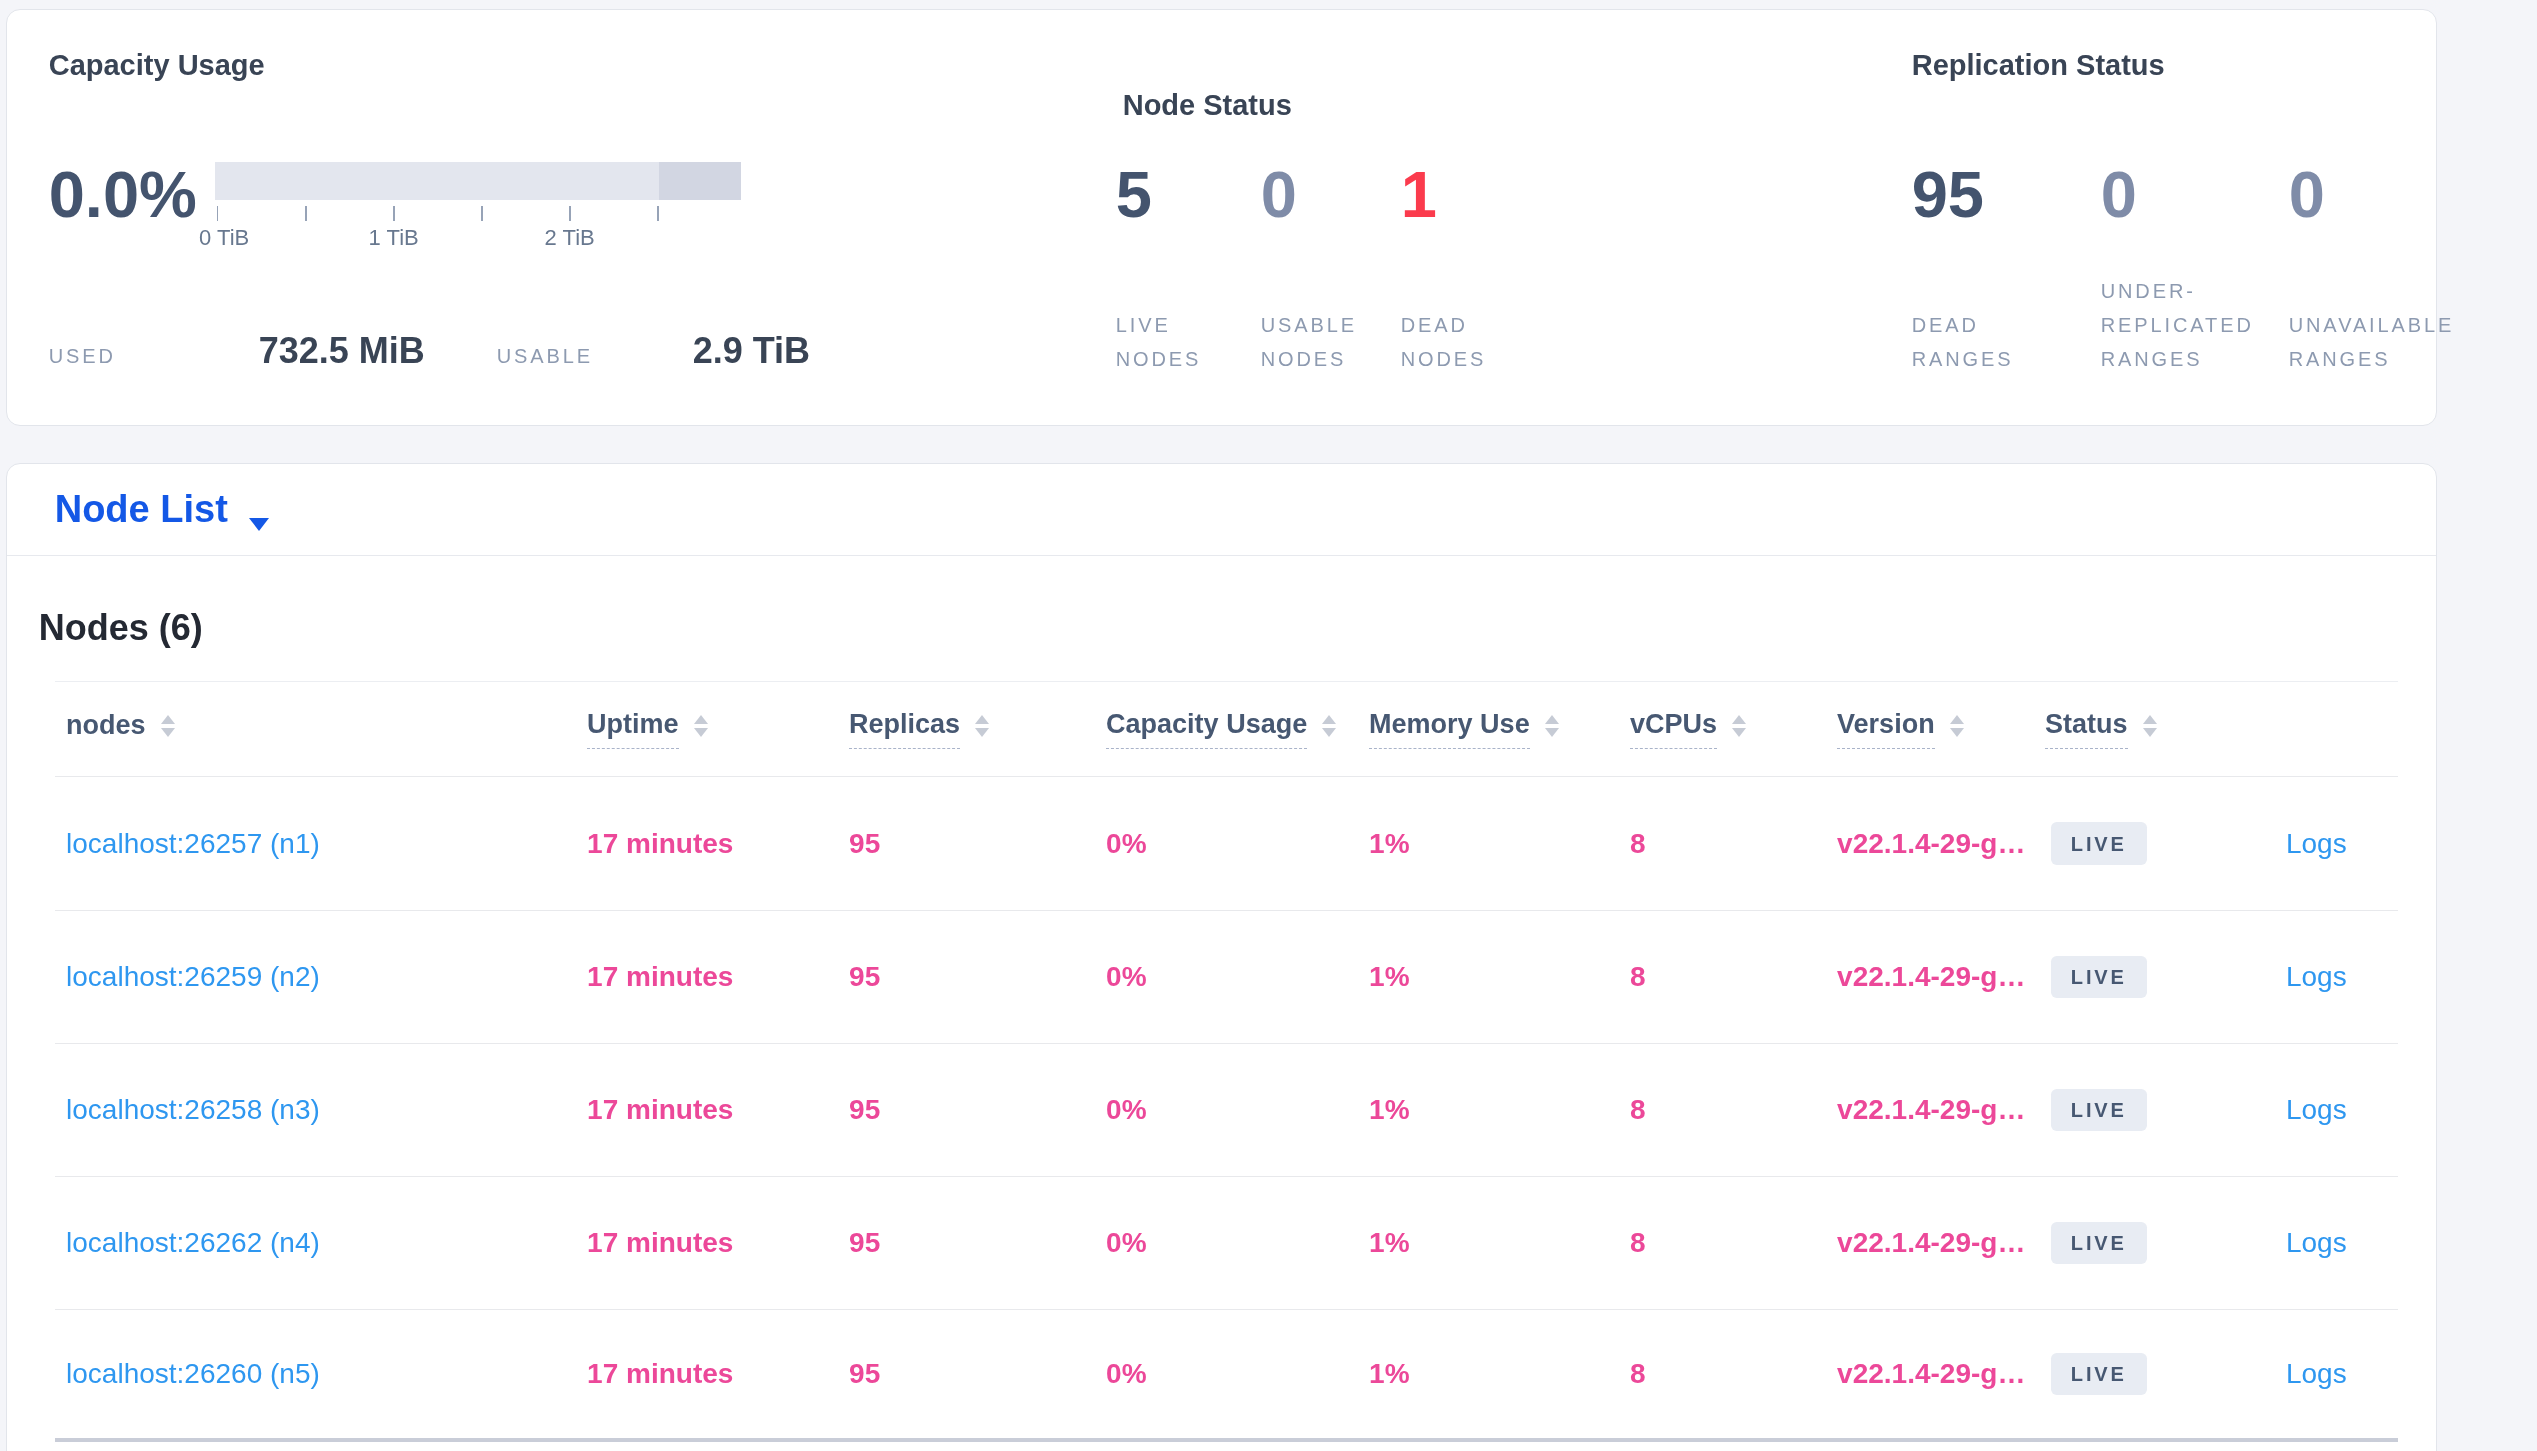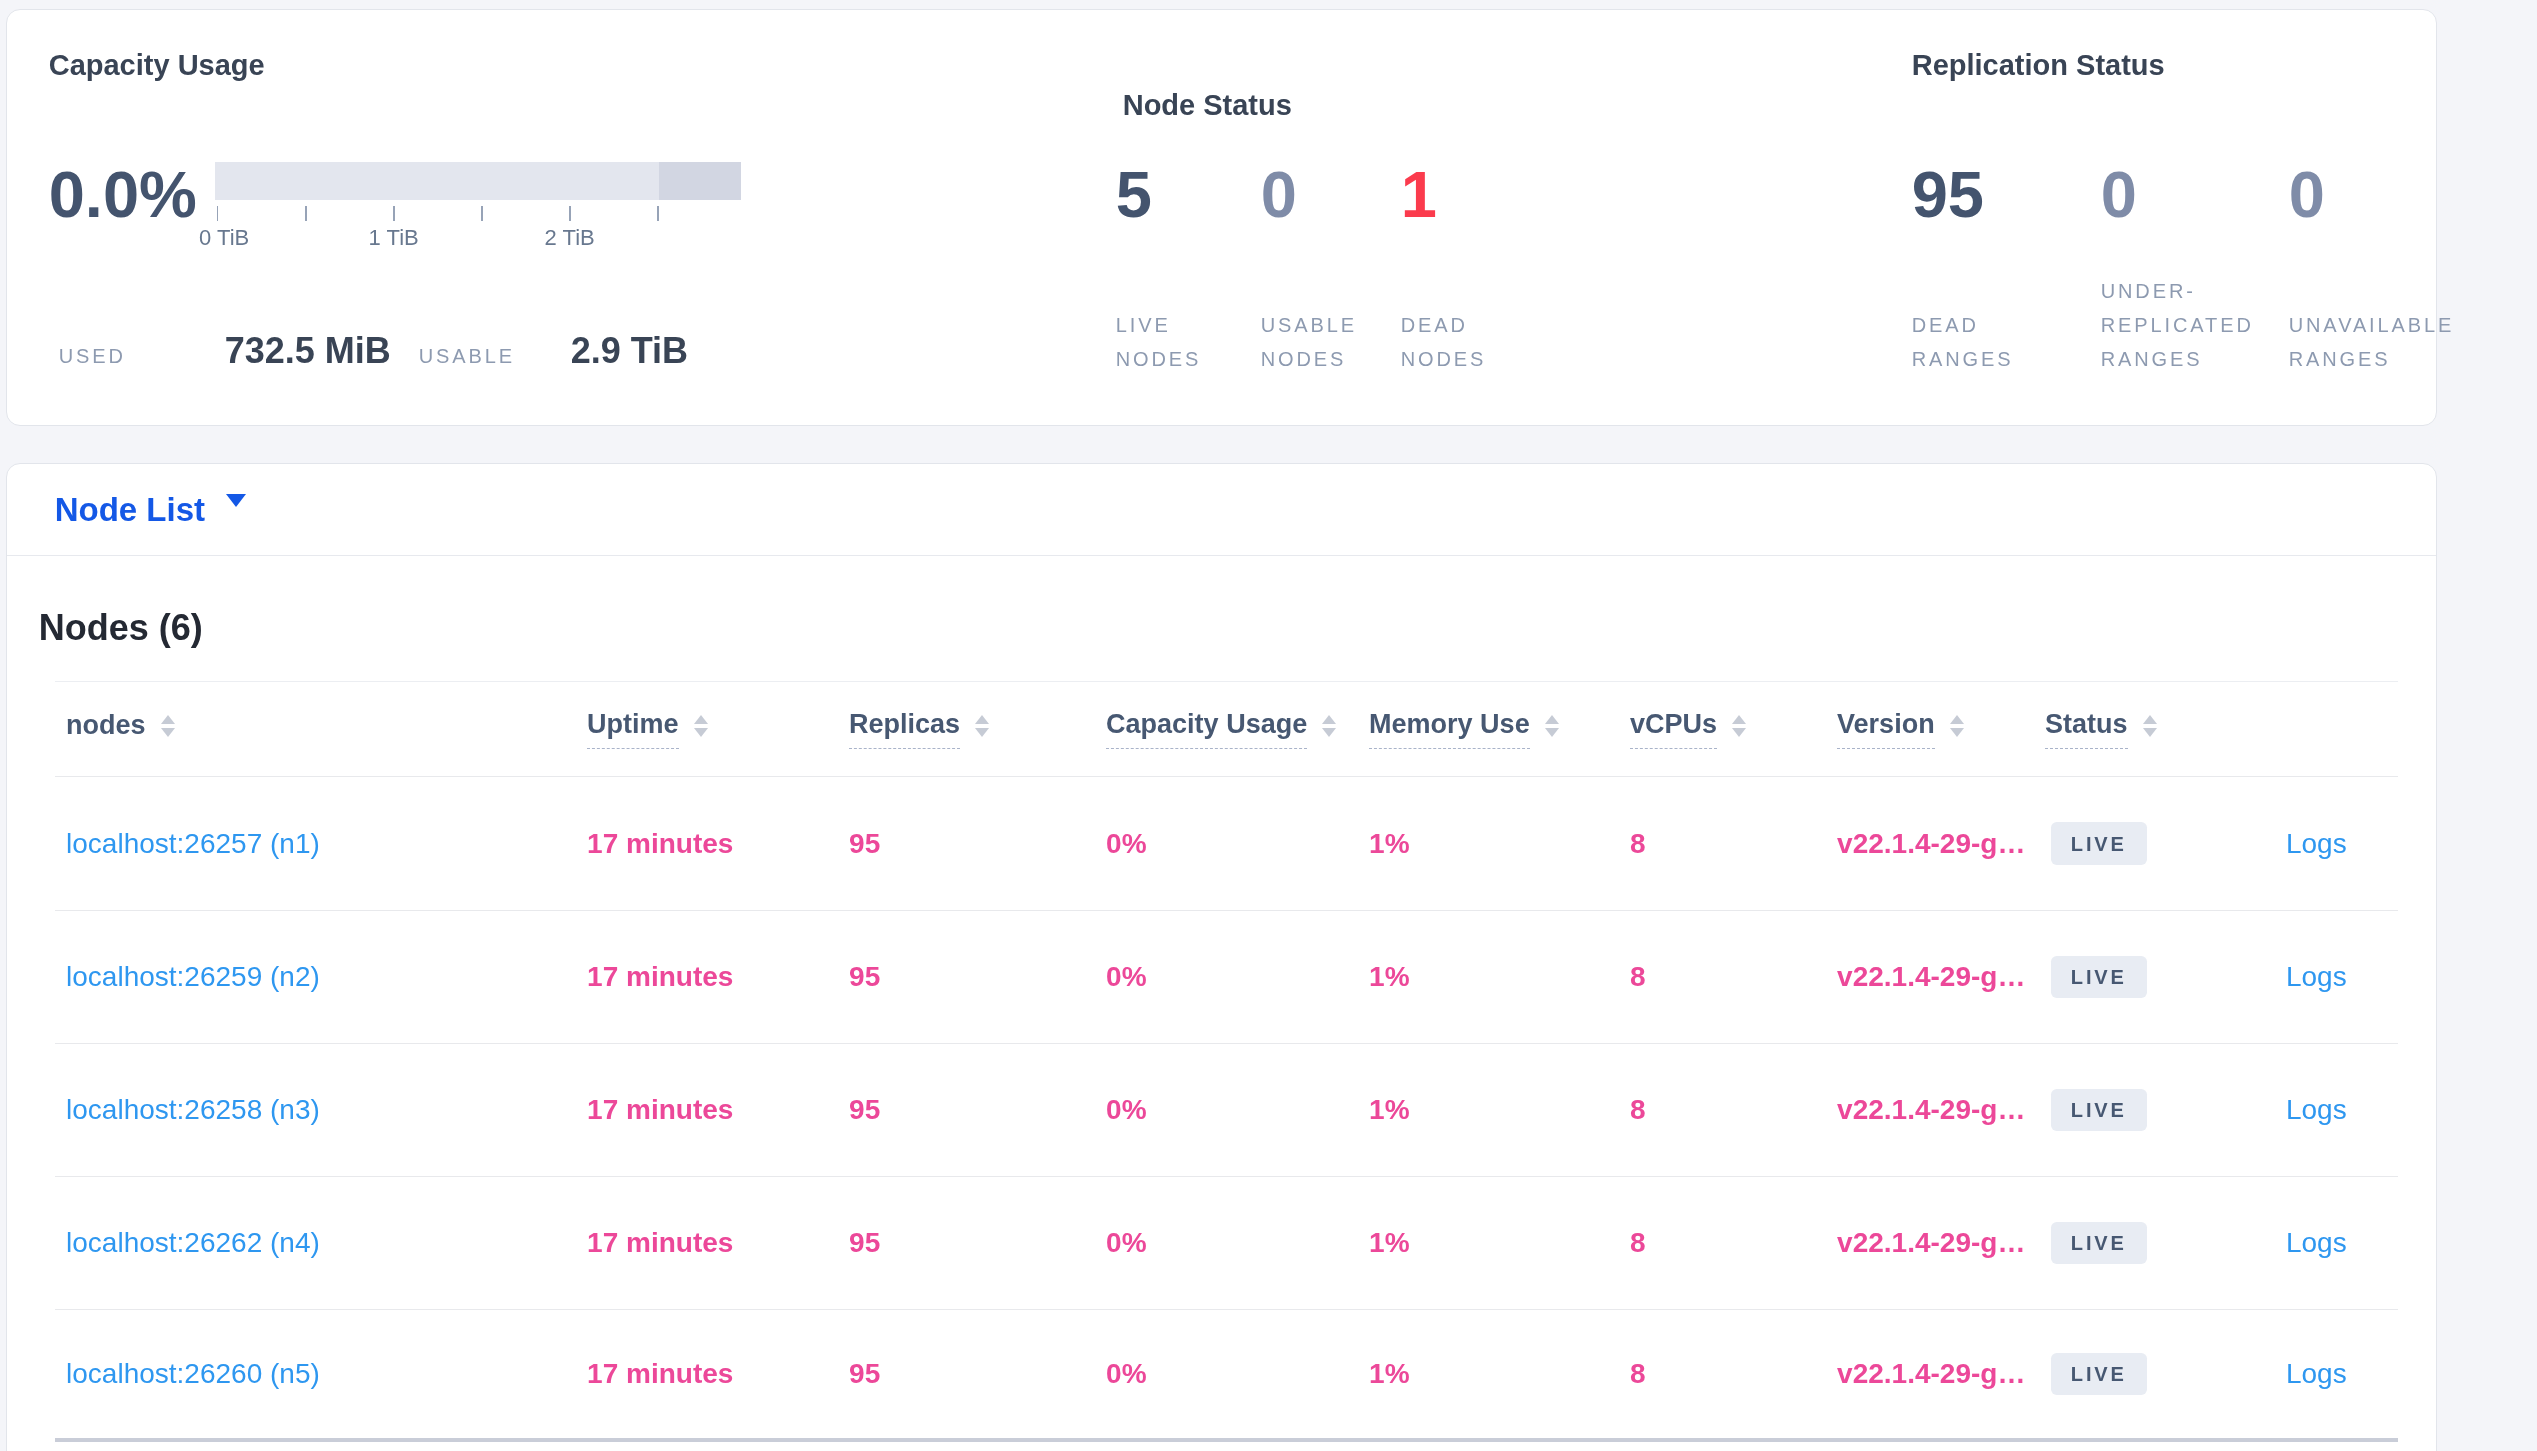--- a/index.html
+++ b/index.html
@@ -38,30 +38,30 @@
   
   #cap-gauge { position:absolute; left:208px; top:152px; width:526px; }
   #cap-bar { position:relative; width:526px; height:38px; background:#e3e6ee; }
   #cap-bar .cap-tail { position:absolute; right:0; top:0; height:38px; width:82px; background:#d2d6e2; }
   #cap-axis { position:relative; height:15.2px; margin-top:6.7px; }
   .tick { position:absolute; top:0; width:1.9px; height:14.3px; background:#97a3b7; }
   #cap-ticklabels { position:relative; height:29px; margin-top:3.8px; }
   .ticklabel { position:absolute; transform:translateX(-50%); font-size:22px; color:#68788f; white-space:nowrap; }
 
   
-  #used-row { position:absolute; left:52px; top:320px; display:grid;
-    grid-template-columns:166px 194px 152px auto; align-items:baseline; }
+  #used-row { position:absolute; left:42px; top:320px; display:grid;
+    grid-template-columns:166px 194px 152px auto; align-items:baseline;gap:44px; }
   .kv-label { font-size:20px; letter-spacing:2.9px; color:#8d9ab0; }
   .kv-value { font-size:36px; font-weight:600; color:#394455; }
 
   
   #nodelist-row { height:92px; border-bottom:1px solid #e7e9ee; display:flex;
     align-items:center; padding-left:48px; }
-  #nodelist-label { font-size:33px; font-weight:600; color:#1458e6; cursor:pointer;
-    display:flex; align-items:flex-start; }
+  #nodelist-label { font-size:38px; font-weight:600; color:#1458e6; cursor:pointer;
+    display:flex; align-items:flex-end; }
   #nodelist-caret { display:inline-block; width:0; height:0; margin-left:21px; margin-top:3.8px;
     border-left:10.5px solid transparent; border-right:10.5px solid transparent;
     border-top:13.3px solid #1458e6; }
 
   #nodes-heading { position:absolute; left:32px; top:143px; font-size:36px;
     font-weight:600; color:#242933; }
 
   
   .grid-cols { display:grid;
     grid-template-columns:521px 262px 257px 263px 261px 207px 208px 205px 1fr; }

